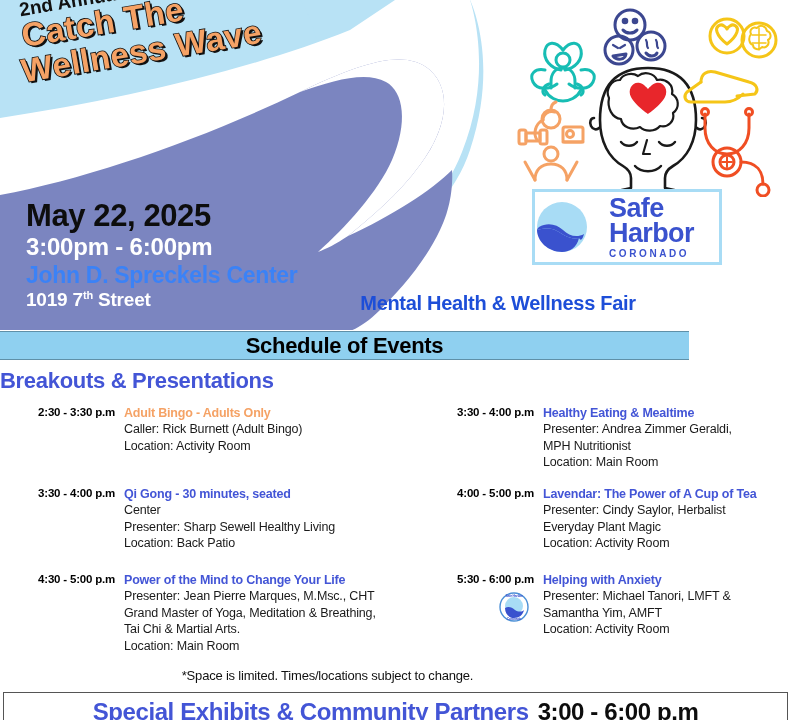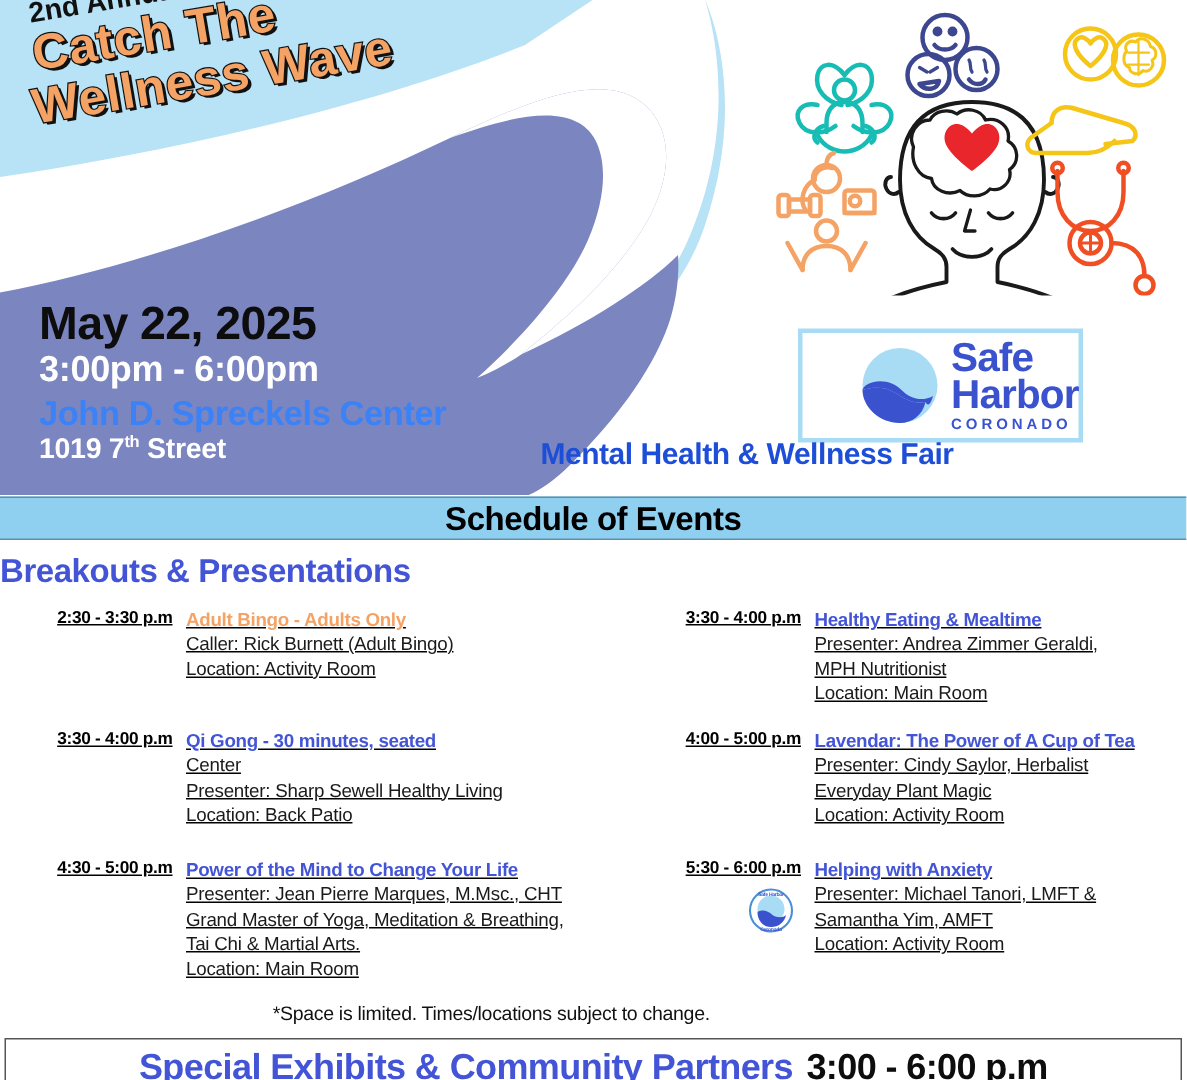--- a/index.html
+++ b/index.html
@@ -39,53 +39,53 @@
   .d-time { font-size:24px; font-weight:bold; color:#fff; letter-spacing:-0.2px; line-height:1.18; }
   .d-venue { font-size:23px; font-weight:bold; color:#3b82f6; letter-spacing:-0.3px; line-height:1.18; }
   .d-addr { font-size:19px; font-weight:bold; color:#fff; letter-spacing:-0.2px; line-height:1.2; }
   .d-addr sup { font-size:11px; vertical-align:super; }
 
   
   .icon-cluster { position:absolute; left:505px; top:2px; width:286px; height:195px; }
 
   
   .logo-box {
-    position:absolute; left:532px; top:219px; width:190px; height:76px;
+    position:absolute; left:532px; top:189px; width:190px; height:76px;
     border:3px solid #A8DCF5; background:#fff;
-    display:flex; align-items:center; justify-content:flex-end; gap:7px;
+    display:flex; align-items:center; justify-content:flex-start; gap:20px;
   }
   .logo-text { line-height:0.93; }
   .logo-safe, .logo-harbor { font-size:27px; font-weight:bold; color:#3A52CE; letter-spacing:-0.6px; display:block; }
   .logo-coronado { font-size:10px; font-weight:bold; color:#3A52CE; letter-spacing:2.6px; display:block; margin-top:3px; }
   .fair-title {
     position:absolute; left:0; top:292px; width:791px; text-align:center;
     font-size:20px; font-weight:bold; color:#1d4ed8; letter-spacing:-0.3px;
   }
   .fair-title-inner { display:inline-block; padding-left:205px; }
 
   
   .sched-banner {
-    position:absolute; left:0; top:331px; width:791px; height:29px;
+    position:absolute; left:0; top:331px; width:689px; height:29px;
     background:#8FD0F0; border-top:1px solid #5f90a8; border-bottom:1px solid #5f90a8;
     display:flex; align-items:center; justify-content:center;
   }
   .sched-banner span { font-size:22px; font-weight:bold; color:#000; letter-spacing:-0.3px; }
 
   .breakouts {
     position:absolute; left:0; top:368px; width:791px; text-align:left;
     font-size:22px; font-weight:bold; color:#4355D6; letter-spacing:-0.3px;
   }
 
   
   .sched-wrap { position:absolute; left:0; top:405px; width:791px; height:262px; }
   .col { position:absolute; top:0; width:395px; }
   .col.left { left:14px; }
   .col.right { left:430px; }
 
-  .entry { position:absolute; width:100%; display:flex;text-decoration:underline; }
+  .entry { position:absolute; width:100%; display:flex; }
   .time {
     width:110px; flex:0 0 110px; text-align:right; padding-right:9px;
     font-size:11.5px; font-weight:bold; color:#000; letter-spacing:-0.2px;
     padding-top:1px; position:relative;
   }
   .col.right .time { width:113px; flex:0 0 113px; }
   .body { flex:1; }
   .e-title { font-size:12.5px; font-weight:bold; color:#4355D6; letter-spacing:-0.2px; line-height:1.28; }
   .e-title.orange { color:#F5A265; }
   .e-line { font-size:12.5px; color:#1a1a1a; letter-spacing:-0.15px; line-height:1.33; }

